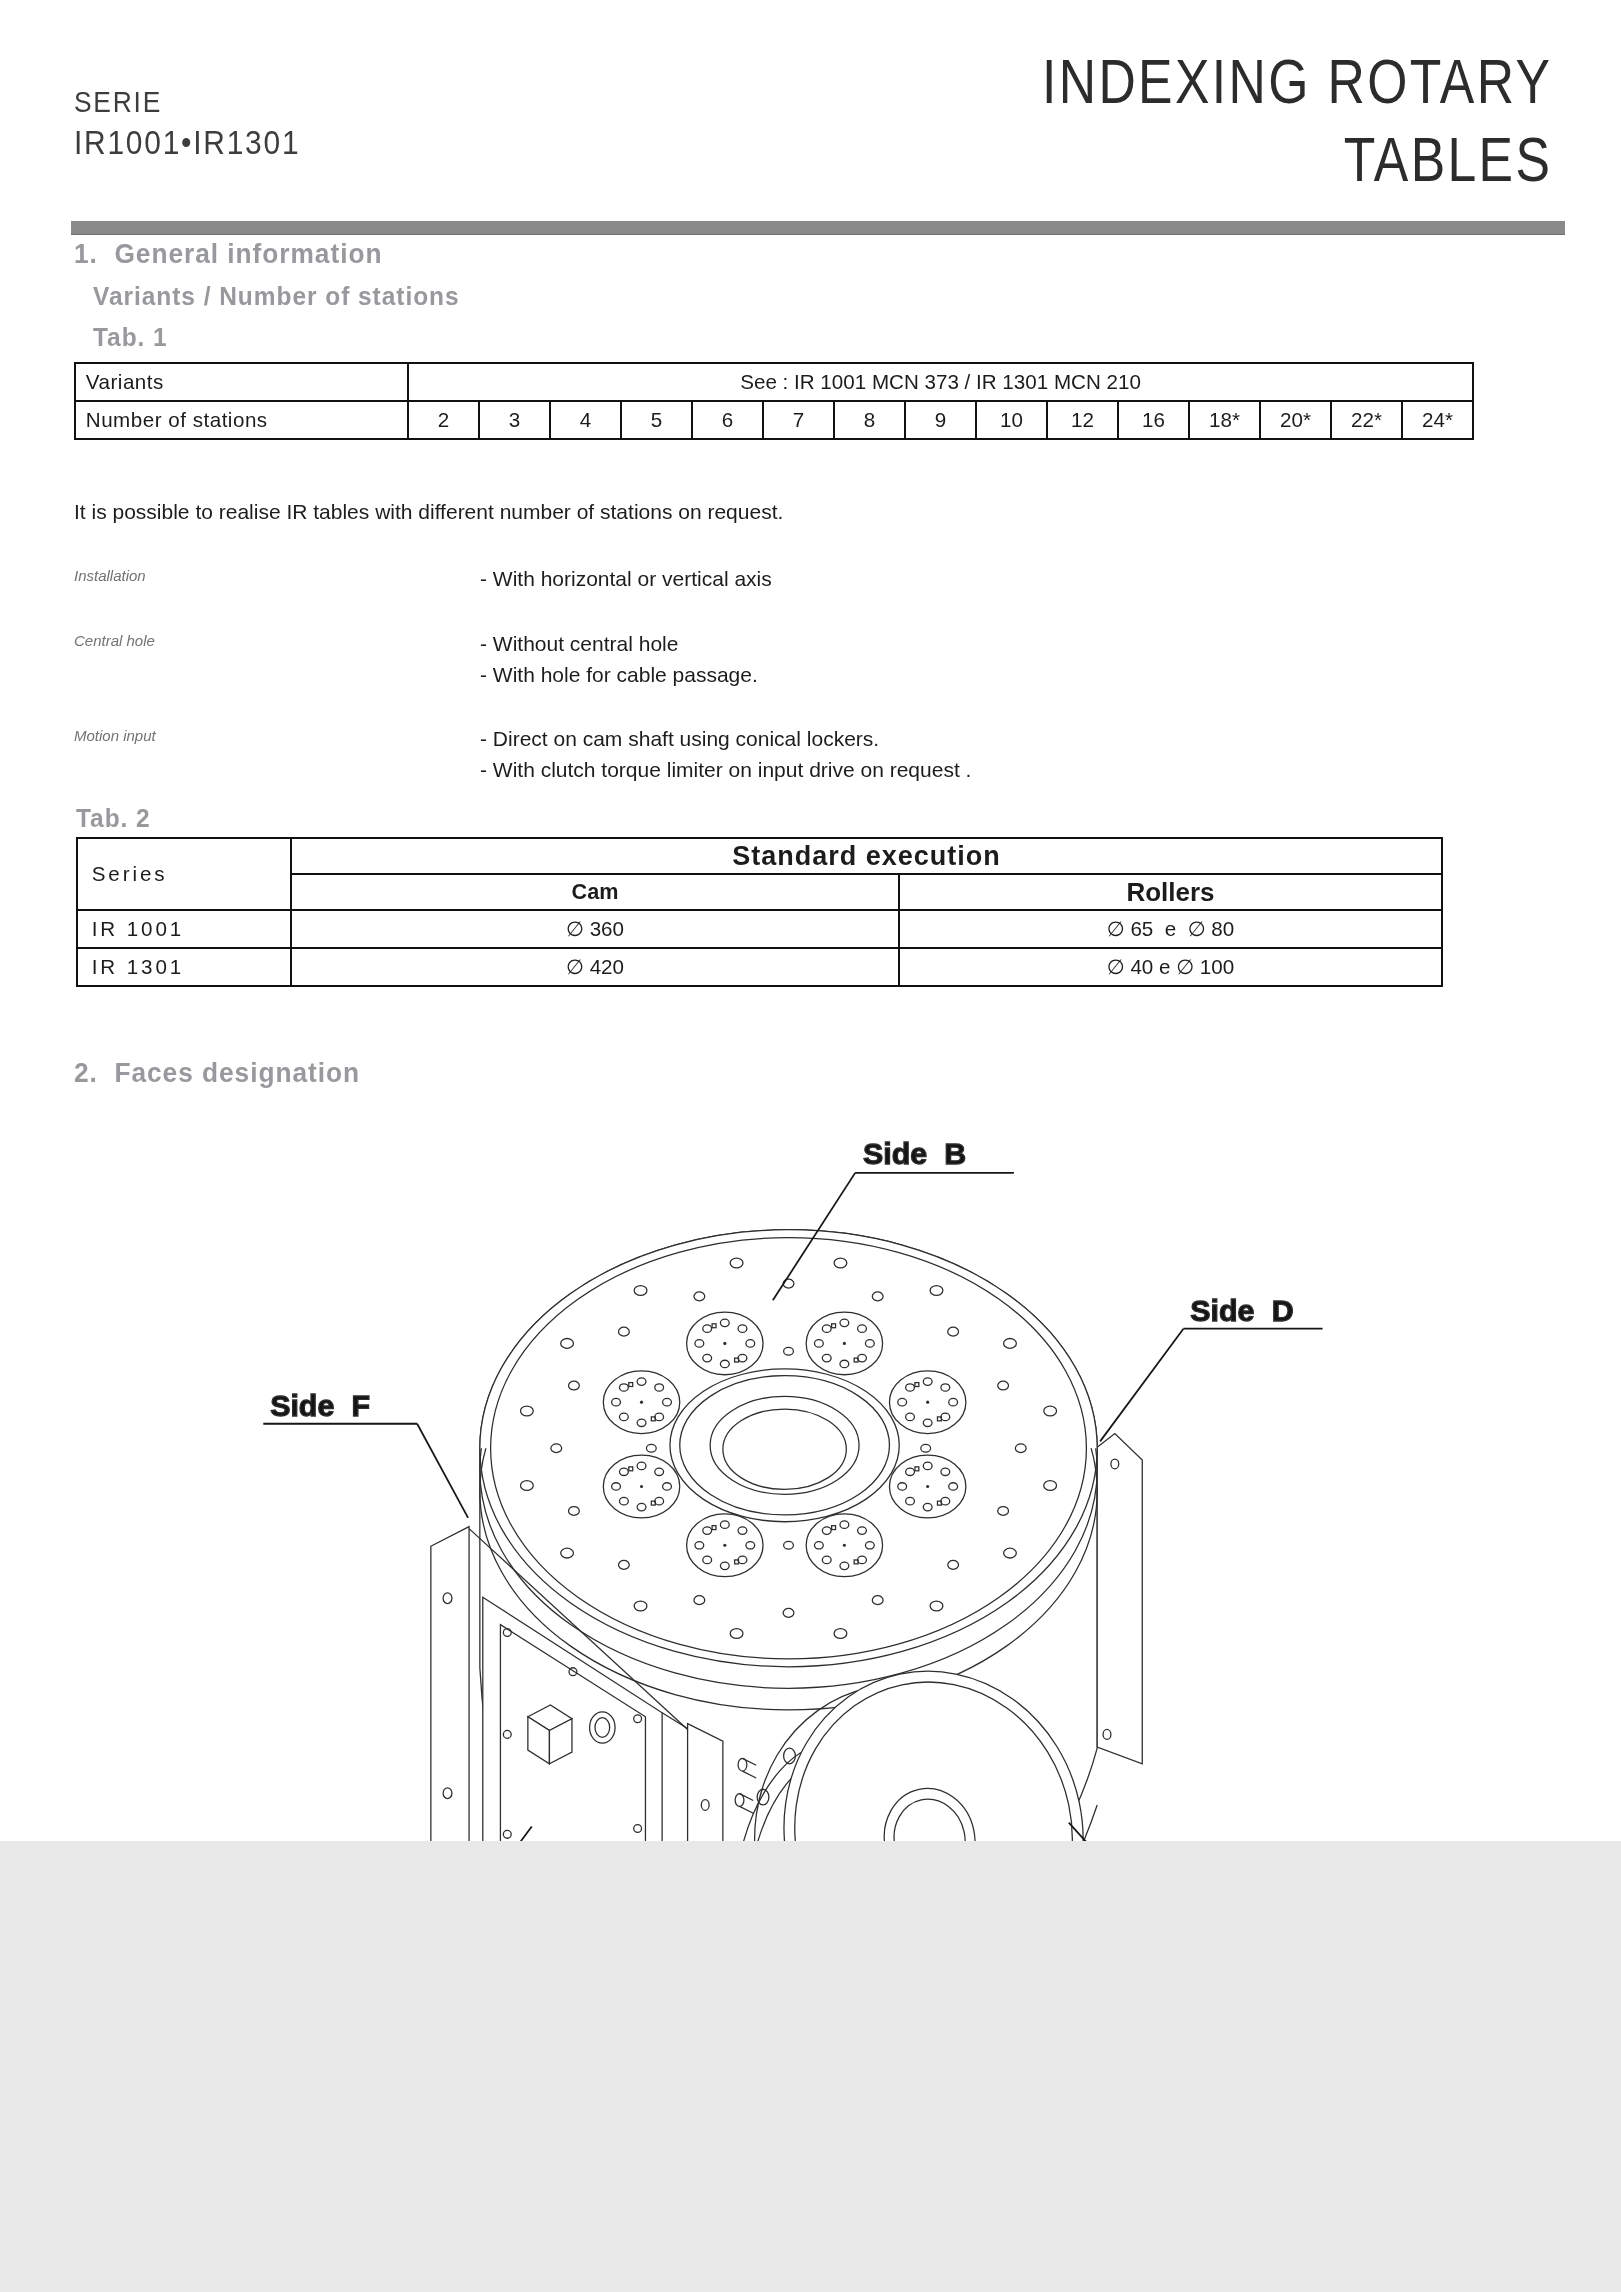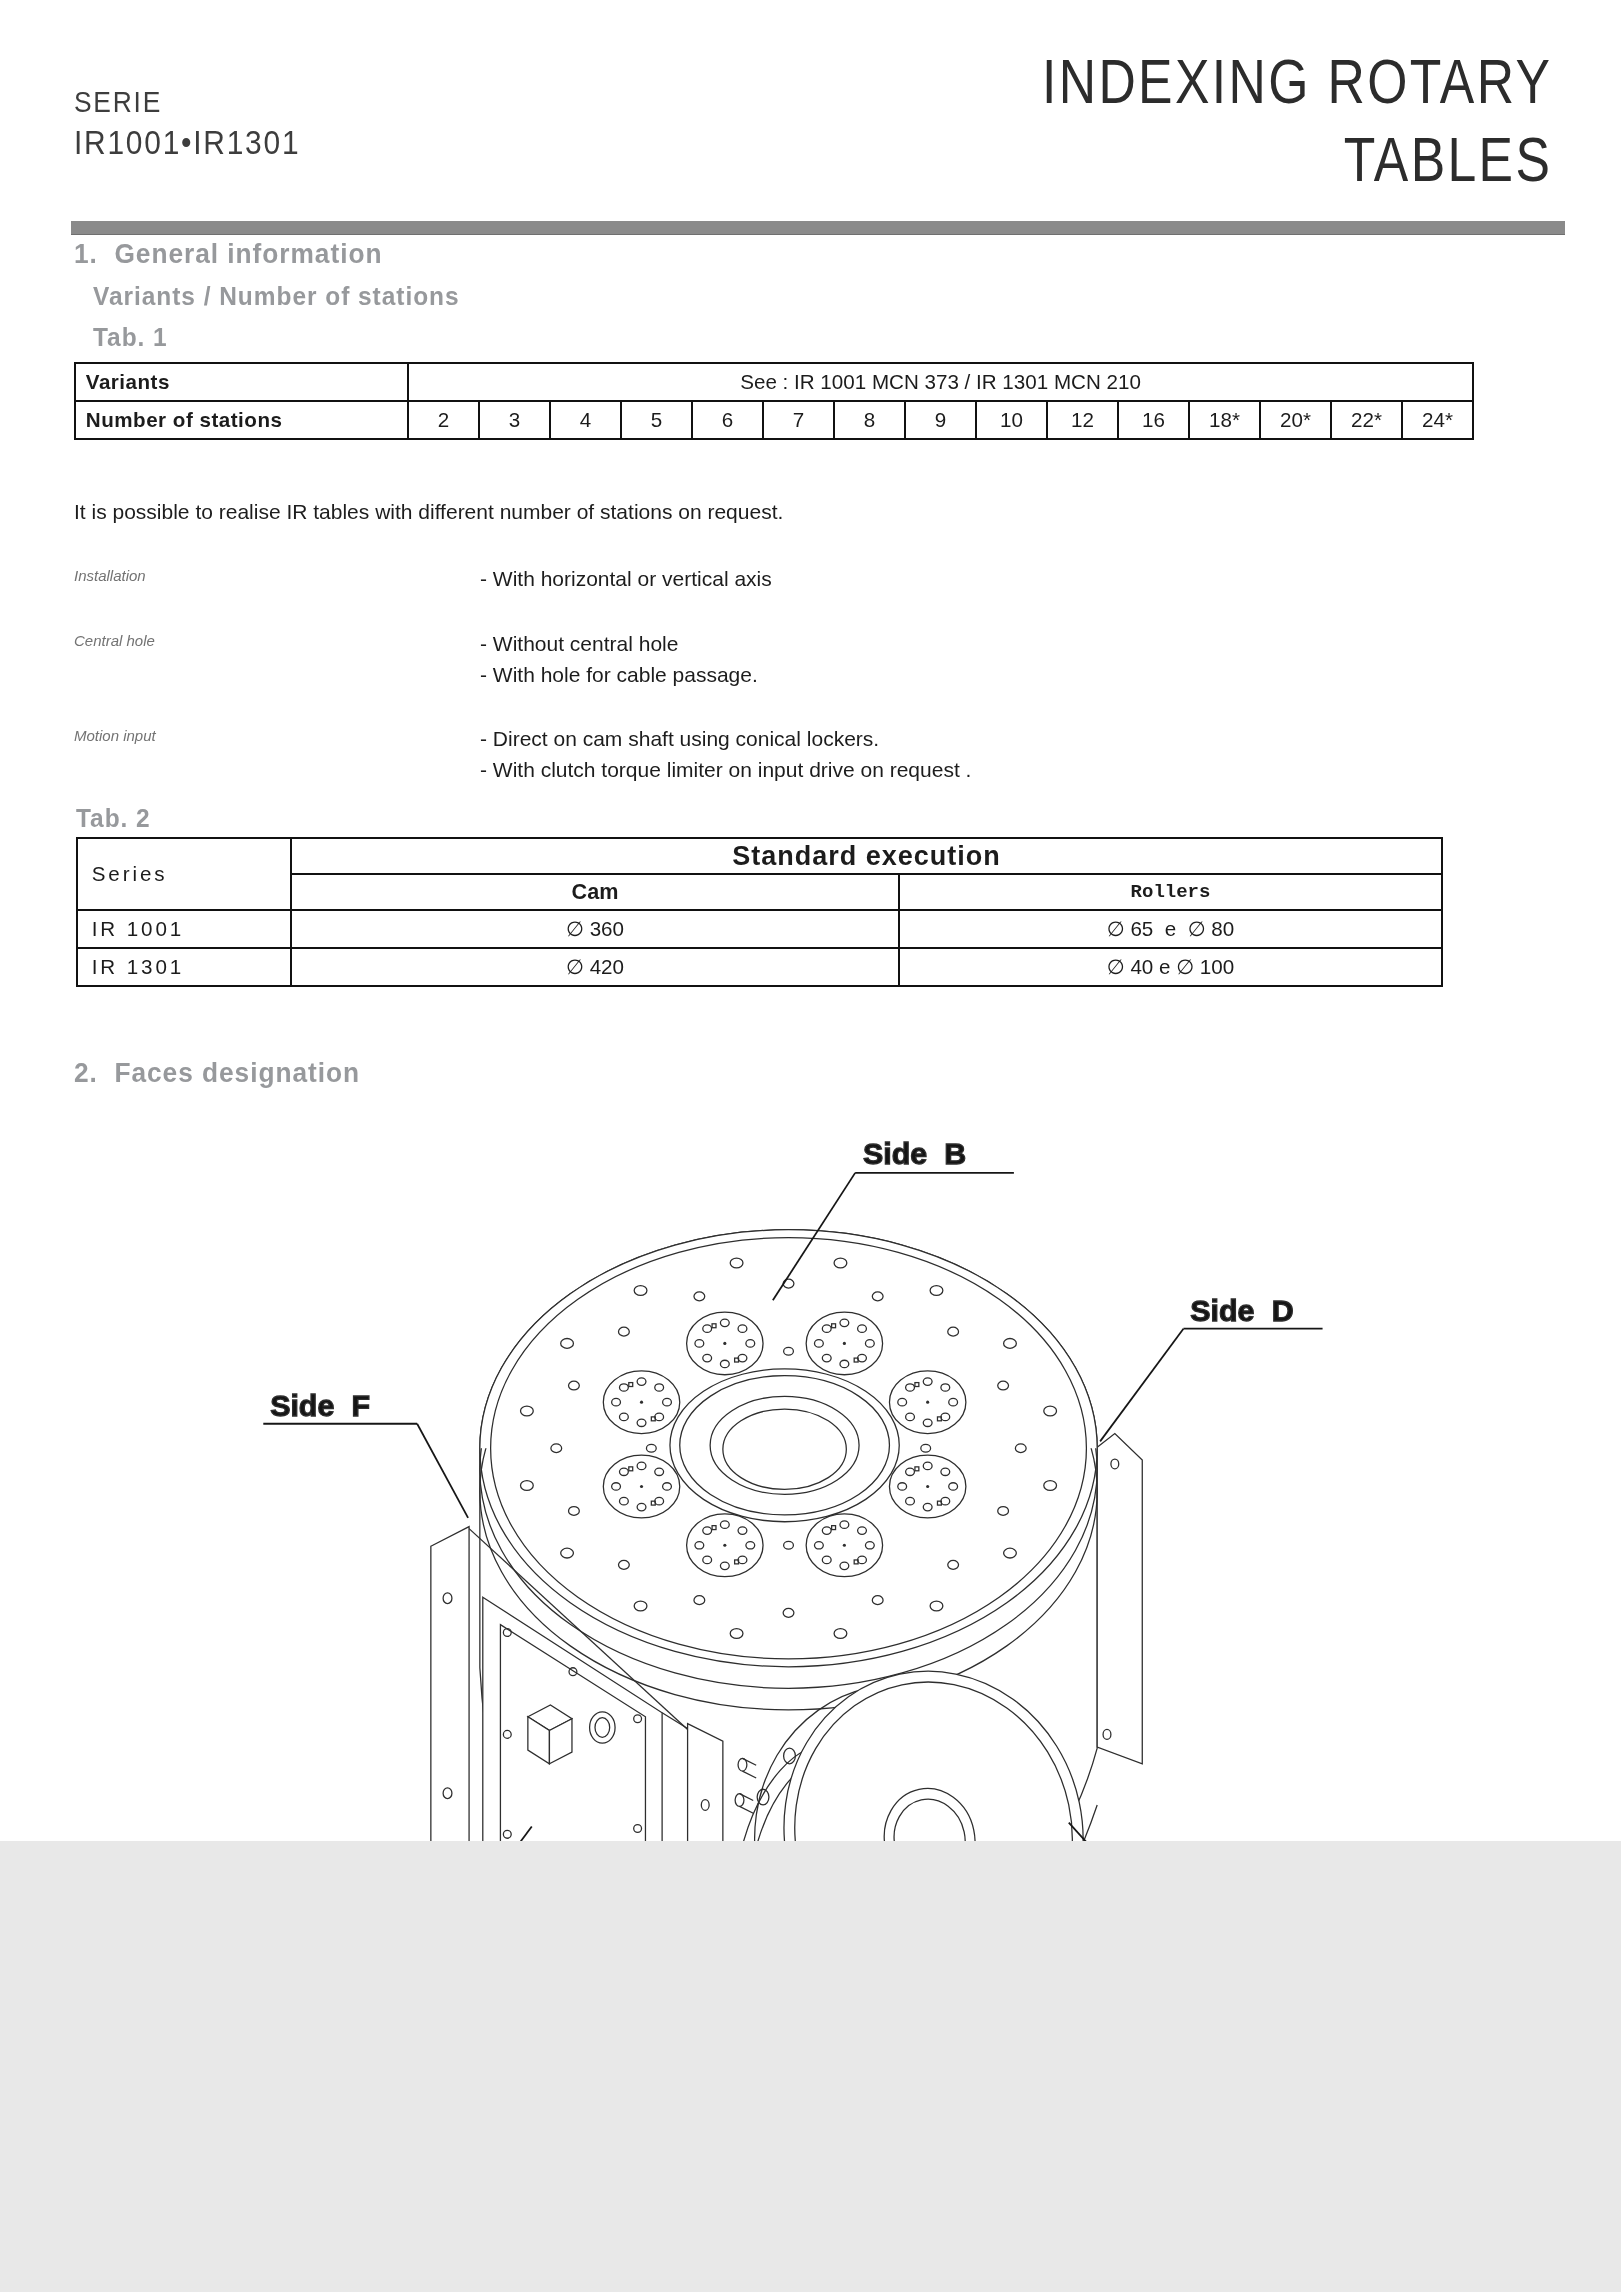--- a/index.html
+++ b/index.html
@@ -21,21 +21,21 @@
   
   .h-gray{color:#97999c;font-weight:bold;transform:scaleX(0.96);transform-origin:left top;}
   .h1{left:74px;top:238px;font-size:27.4px;letter-spacing:1px;}
   .h2{left:93px;top:282px;font-size:25.5px;letter-spacing:1px;}
   .tab-label{font-size:25.5px;letter-spacing:1px;}
 
   
   table{border-collapse:collapse;table-layout:fixed;}
   .dtable{border:2.9px solid #111;}
   .dtable td{border:2px solid #111;font-size:20.6px;overflow:hidden;}
-  .cell-head{font-weight:bold;padding-left:9.8px;font-size:21.6px;letter-spacing:0.5px;}
+  .cell-head{font-weight:normal;padding-left:9.8px;font-size:21.6px;letter-spacing:0.5px;}
   .cell-center{text-align:center;}
   .tab1{left:74px;top:362px;width:1399px;}
   .tab1 td{height:34px;}
   .tab2{left:76px;top:837px;width:1364px;}
   .tab2 td{height:32px;}
   .tab2 .data-row td{height:34px;}
   .series-cell{font-weight:normal;font-size:23.5px;letter-spacing:2.9px;padding-left:13.7px;}
 
   .body-text{font-size:21px;color:#1d1d1d;}
   .spec-label{font-size:15px;color:#737373;font-style:italic;}
@@ -122,21 +122,21 @@
         <col style="width:608px;">
         <col style="width:543px;">
       </colgroup>
     <tbody>
         <tr>
       <td class="series-cell" rowspan="2">Series</td>
       <td class="cell-center" colspan="2" style="font-weight:bold;font-size:27px;letter-spacing:1px;">Standard execution</td>
     </tr>
     <tr>
       <td class="cell-center" style="font-weight:bold;font-size:21.6px;">Cam</td>
-      <td class="cell-center" style="font-weight:bold;font-size:19px;font-family:Liberation Mono, monospace;">Rollers</td>
+      <td class="cell-center" style="font-weight:bold;font-size:26px;">Rollers</td>
     </tr>
     <tr class="data-row">
       <td class="series-cell">IR 1001</td>
       <td class="cell-center">∅ 360</td>
       <td class="cell-center pre">∅ 65  e  ∅ 80</td>
     </tr>
     <tr class="data-row">
       <td class="series-cell">IR 1301</td>
       <td class="cell-center">∅ 420</td>
       <td class="cell-center pre">∅ 40 e ∅ 100</td>

